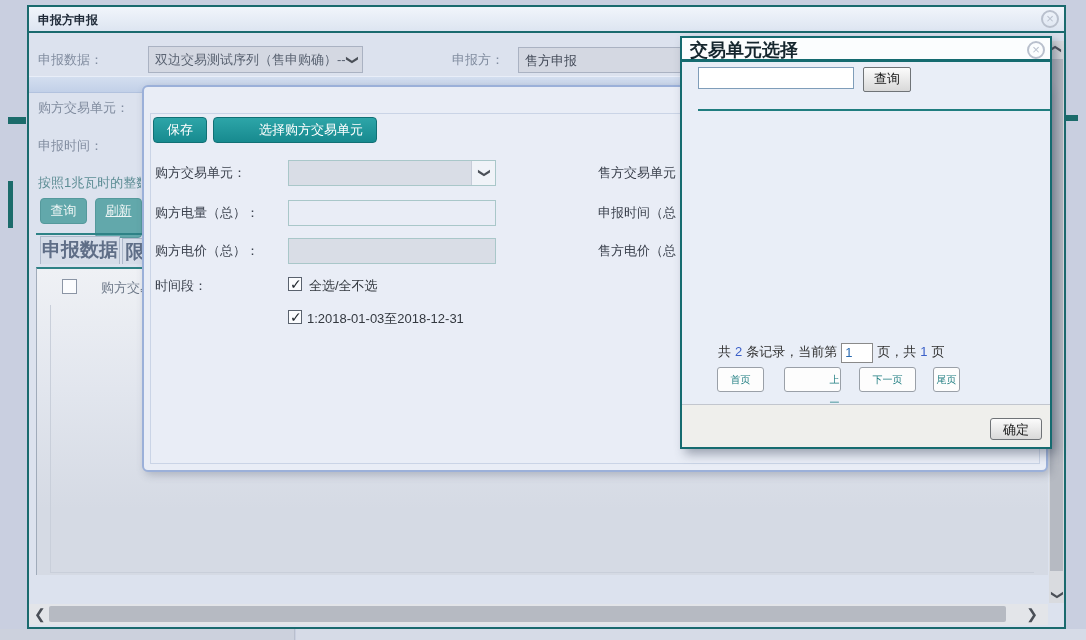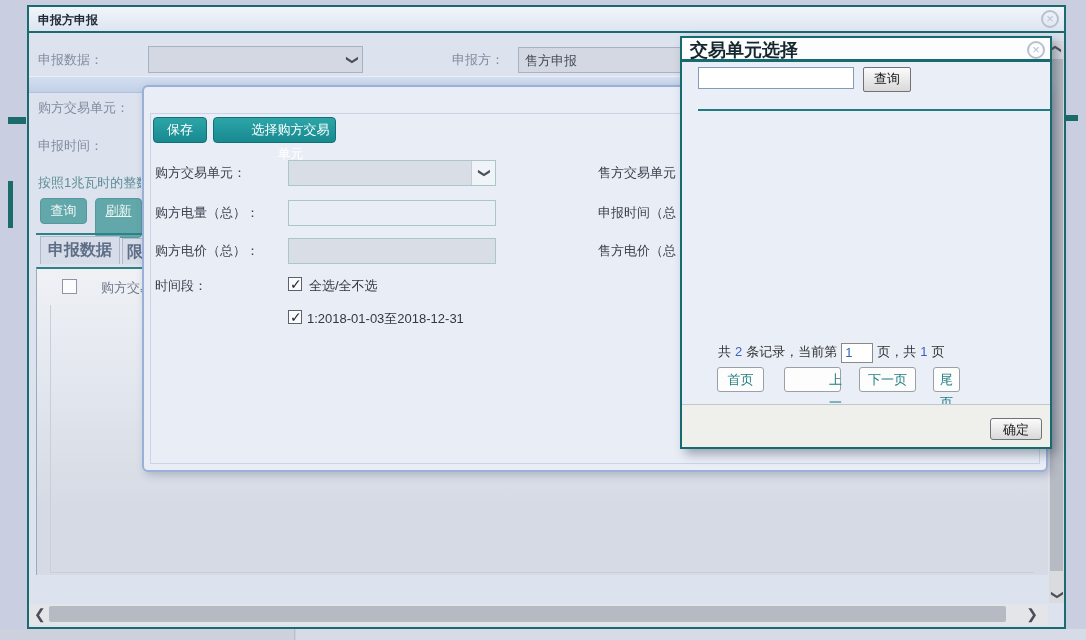--- a/index.html
+++ b/index.html
@@ -26,21 +26,21 @@
   .back-title { position:absolute; left:9px; top:0; line-height:26px; font-size:12px; color:#202b39; font-weight:bold; }
   .back-label { position:absolute; color:#828da0; font-size:13px; line-height:26px; height:26px; white-space:nowrap; }
   .dis-field { position:absolute; background:#d4d8e2; border:1px solid #aab2c2; color:#5a6372;
     line-height:25px; padding:0 6px; white-space:nowrap; overflow:hidden; }
   .band { position:absolute; left:0; right:0; top:69px; height:17px;
     background:linear-gradient(#d3deef,#c2d0e8); border-top:1px solid #e9eef8; border-bottom:1px solid #b2c2de; }
   .teal-btn-dim { position:absolute; background:#62a8ab; border:1px solid #55999c; border-radius:4px;
     color:#eef5f5; font-size:13px; text-align:center; line-height:24px; cursor:pointer; }
   .tabline { position:absolute; background:#2e8286; }
   .tab { position:absolute; background:#d6dde9; border:1px solid #aeb9cb; border-bottom:none;
-    color:#5f6e87; font-weight:bold; font-size:16px; text-align:center; line-height:25px; overflow:hidden; cursor:pointer; }
+    color:#5f6e87; font-weight:bold; font-size:19px; text-align:center; line-height:25px; overflow:hidden; cursor:pointer; }
   .data-panel { position:absolute; left:7px; top:260px; width:1012px; height:308px;
     border-top:2px solid #2e8286; border-left:1px solid #a0abba;
     background:linear-gradient(#eff1f5 0px,#e2e6ee 120px,#d5dae4 240px); }
   .panel-inner { position:absolute; left:13px; top:36px; right:14px; bottom:2px;
     border-left:1px solid #c9cfda; border-bottom:1px solid #c9cfda; }
   .cb { display:inline-block; width:15px; height:15px; background:#fbfcfe; border:1px solid #8b95a5; vertical-align:middle; }
   .cb.small { width:14px; height:14px; border-color:#77808f; }
   .cb.checked { position:relative; border-color:#5a626e; }
   .cb.checked::after { content:"✓"; position:absolute; left:1px; top:-2px; font-size:14px; font-weight:bold; color:#22282f; }
 
@@ -91,40 +91,41 @@
   .u-num.clear { background:transparent; border-right:none; }
   .u-chk { width:27px; display:flex; justify-content:center; }
   .u-name { flex:1; font-size:13px; color:#333; padding-left:4px; white-space:nowrap; overflow:hidden; }
   .u-name.center { text-align:center; padding-left:0; color:#444; }
   .pag { position:absolute; left:36px; top:303px; height:22px; line-height:22px; font-size:13px; color:#333; white-space:nowrap; }
   .pag .num { color:#3a5fc8; }
   .pag .gap { display:inline-block; width:4px; }
   .page-input { width:32px; height:20px; border:1px solid #8a8a8a; background:#fff; color:#2a6ab0;
     font-size:13px; padding:0 3px; vertical-align:middle; font-family:"Liberation Sans",sans-serif; }
   .nav-btn { position:absolute; top:329px; height:25px; background:#fdfdfd; border:1px solid #9aa0a8;
-    border-radius:3px; color:#1e7d80; font-size:13px; text-align:center; line-height:23px; cursor:pointer; }
+    border-radius:3px; color:#1e7d80; font-size:10px; text-align:center; line-height:23px; cursor:pointer; }
   .unit-footer { position:absolute; left:0; right:0; top:366px; bottom:0; background:#efefec; border-top:1px solid #c2c6ce; }
 </style>
 </head>
 <body>
 
 <div class="deco" style="left:8px; top:117px; width:18px; height:7px;"></div>
 <div class="deco" style="left:1066px; top:115px; width:12px; height:6px;"></div>
 <div class="deco" style="left:8px; top:181px; width:5px; height:47px;"></div>
 <div class="abs" style="left:0; top:629px; width:295px; height:11px; background:#ccd1dd; border-right:1px solid #b9bfcd;"></div>
 <div class="abs" style="left:296px; top:629px; width:790px; height:11px; background:#d6dbe7;"></div>
 
 <div class="dlg-back">
   <div class="back-titlebar">
     <span class="back-title">申报方申报</span>
     <span class="close-btn" style="right:5px; top:3px;">×</span>
   </div>
 
   <span class="back-label" style="left:9px; top:40px;">申报数据：</span>
   <div class="dis-field" style="left:119px; top:39px; width:215px; height:27px; padding-right:24px;">
+    <span>双边交易测试序列（售申购确）--</span>
     <span class="chev down" style="position:absolute; right:6px; top:7px;">❮</span>
   </div>
   <span class="back-label" style="left:423px; top:40px;">申报方：</span>
   <div class="dis-field" style="left:489px; top:40px; width:164px; height:26px; color:#454c5a;">
     <span>售方申报</span>
   </div>
 
   <div class="band"></div>
 
   <span class="back-label" style="left:9px; top:88px;">购方交易单元：</span>
@@ -153,21 +154,21 @@
     <span class="chev" style="left:5px;">❮</span>
     <div class="thumb"></div>
     <span class="chev" style="right:10px;">❯</span>
   </div>
 </div>
 
 <div class="dlg-add">
   <div class="add-inner"></div>
 
   <div class="teal-btn" style="left:9px; top:30px; width:54px; height:26px;">保存</div>
-  <div class="teal-btn" style="left:69px; top:30px; width:123px; height:26px;padding-left:32px;">选择购方交易单元</div>
+  <div class="teal-btn" style="left:69px; top:30px; width:164px; height:26px;padding-left:32px;">选择购方交易单元</div>
 
   <span class="add-label" style="left:11px; top:73px;">购方交易单元：</span>
   <div class="add-ctl ctl-grey" style="left:144px; top:73px;">
     <span class="sel-arrow-box">
       <span class="chev down">❮</span>
     </span>
   </div>
 
   <span class="add-label" style="left:11px; top:113px;">购方电量（总）：</span>
   <div class="add-ctl ctl-lite" style="left:144px; top:113px;"></div>

